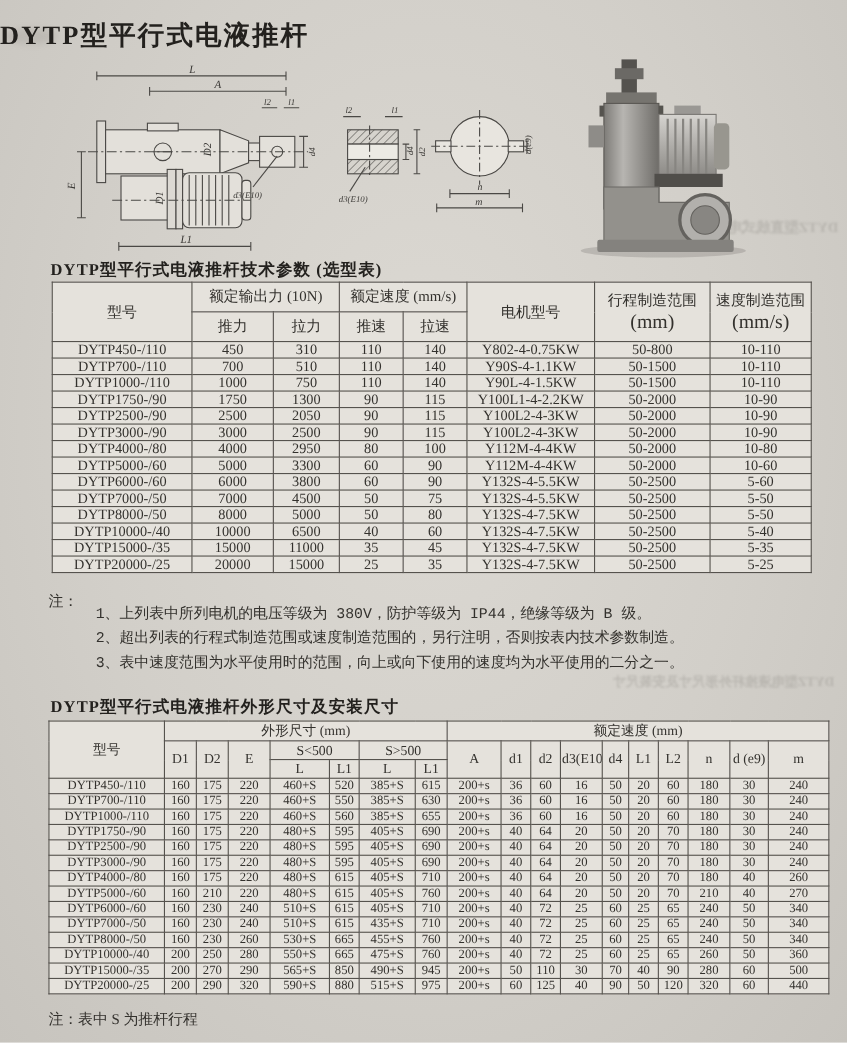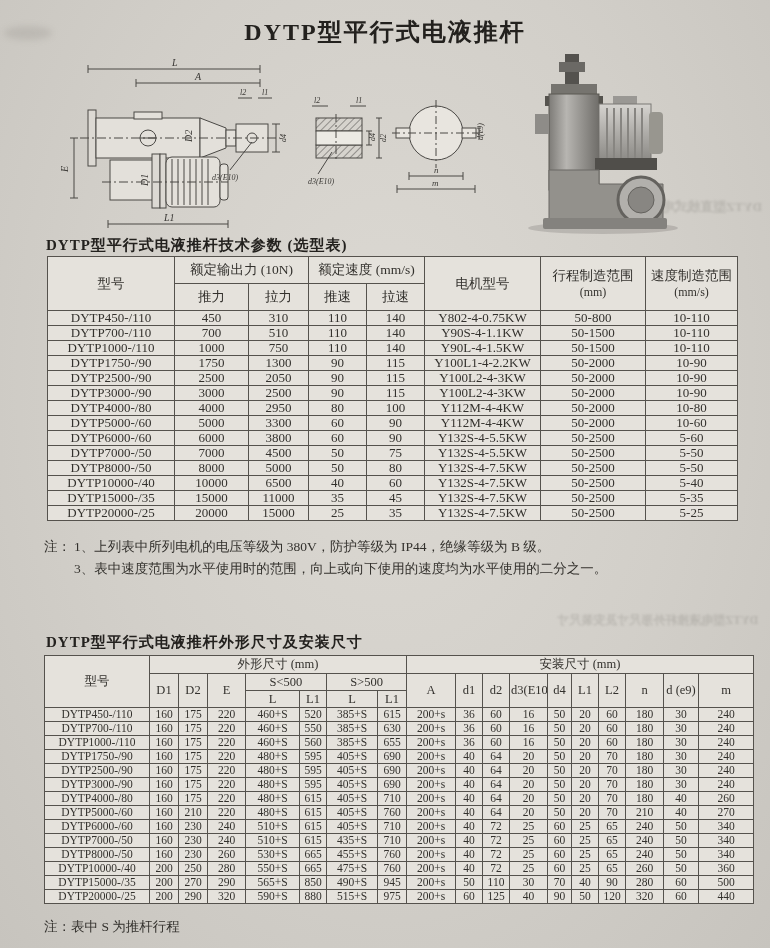--- a/index.html
+++ b/index.html
@@ -6,21 +6,21 @@
   .page{
     position:relative;
     width:770px;height:948px;
     background:radial-gradient(ellipse at 50% 40%, #dcd9d3 0%, #d2cfc9 55%, #c7c4be 100%);
     font-family:"Liberation Serif", serif;
     color:#2f2d2a;
     overflow:hidden;
   }
   .title{
     position:absolute;top:16px;left:0;width:100%;
-    text-align:center;font-size:24px;font-weight:bold;letter-spacing:2px;
+    font-size:24px;font-weight:bold;letter-spacing:2px;
     color:#23211e;
   }
   .svgbox{position:absolute;}
   svg text{font-family:"Liberation Serif", serif;fill:#3a3835;}
   .sec-head{
     position:absolute;left:46px;
     font-size:15px;font-weight:bold;color:#23211e;letter-spacing:1px;
   }
   table{
     border-collapse:collapse;table-layout:fixed;
@@ -31,28 +31,28 @@
     text-align:center;vertical-align:middle;
     padding:0 1px;overflow:hidden;white-space:nowrap;
     font-weight:normal;color:#33312d;
   }
   .t1{position:absolute;top:256px;left:47px;width:690px;}
   .t1 th{font-size:13.5px;height:26px;}
   .t1 td{font-size:13px;height:14px;line-height:1.05;}
   .t2{position:absolute;top:655px;left:44px;width:710px;}
   .t2 th{font-size:12.5px;height:16px;margin-top:20px;}
   .t2 td{font-size:11.5px;height:13px;line-height:1.0;}
-  .unit-line{font-size:12px;}
+  .unit-line{font-size:18px;}
   .notes{
     position:absolute;left:44px;top:536px;width:680px;
     font-size:13.5px;line-height:1.62;color:#33312d;
     display:flex;
   }
   .notes .lbl{flex:0 0 30px;}
-  .notes ol{margin:0;padding:0;list-style:none;}
+  .notes ol{margin:13px;padding:0;list-style:none;font-family:Liberation Mono, monospace;}
   .note2{
     position:absolute;left:44px;top:918px;
     font-size:13.5px;color:#33312d;text-align:center;
   }
   .bleed{
     position:absolute;color:#8e8b85;opacity:0.35;filter:blur(1.2px);
     transform:scaleX(-1);font-size:13px;font-weight:bold;white-space:nowrap;
   }
   .smudge{position:absolute;background:rgba(120,117,110,0.18);filter:blur(3px);border-radius:50%;}
 </style>
@@ -411,20 +411,21 @@
           <td>50-2500</td>
           <td>5-25</td>
         </tr>
       </tbody>
   </table>
 
   <div class="notes">
     <div class="lbl">注：</div>
     <ol>
         <li>1、上列表中所列电机的电压等级为 380V，防护等级为 IP44，绝缘等级为 B 级。</li>
+        <li>2、超出列表的行程式制造范围或速度制造范围的，另行注明，否则按表内技术参数制造。</li>
         <li>3、表中速度范围为水平使用时的范围，向上或向下使用的速度均为水平使用的二分之一。</li>
       </ol>
   </div>
 
   <div class="sec-head" style="top:633px;">DYTP型平行式电液推杆外形尺寸及安装尺寸</div>
 
   <table class="t2">
     <colgroup>
       <col style="width:105px">
         <col style="width:29px">
@@ -442,21 +443,21 @@
         <col style="width:27px">
         <col style="width:27px">
         <col style="width:38px">
       <col style="width:35px">
         <col style="width:55px">
     </colgroup>
     <thead>
       <tr>
         <th rowspan="3">型号</th>
         <th colspan="7">外形尺寸 (mm)</th>
-        <th colspan="10">安装尺寸 (mm)</th>
+        <th colspan="10">额定速度 (mm)</th>
       </tr>
       <tr>
         <th rowspan="2">D1</th>
         <th rowspan="2">D2</th>
         <th rowspan="2">E</th>
         <th colspan="2">S&lt;500</th>
         <th colspan="2">S&gt;500</th>
         <th rowspan="2">A</th>
         <th rowspan="2">d1</th>
         <th rowspan="2">d2</th>

